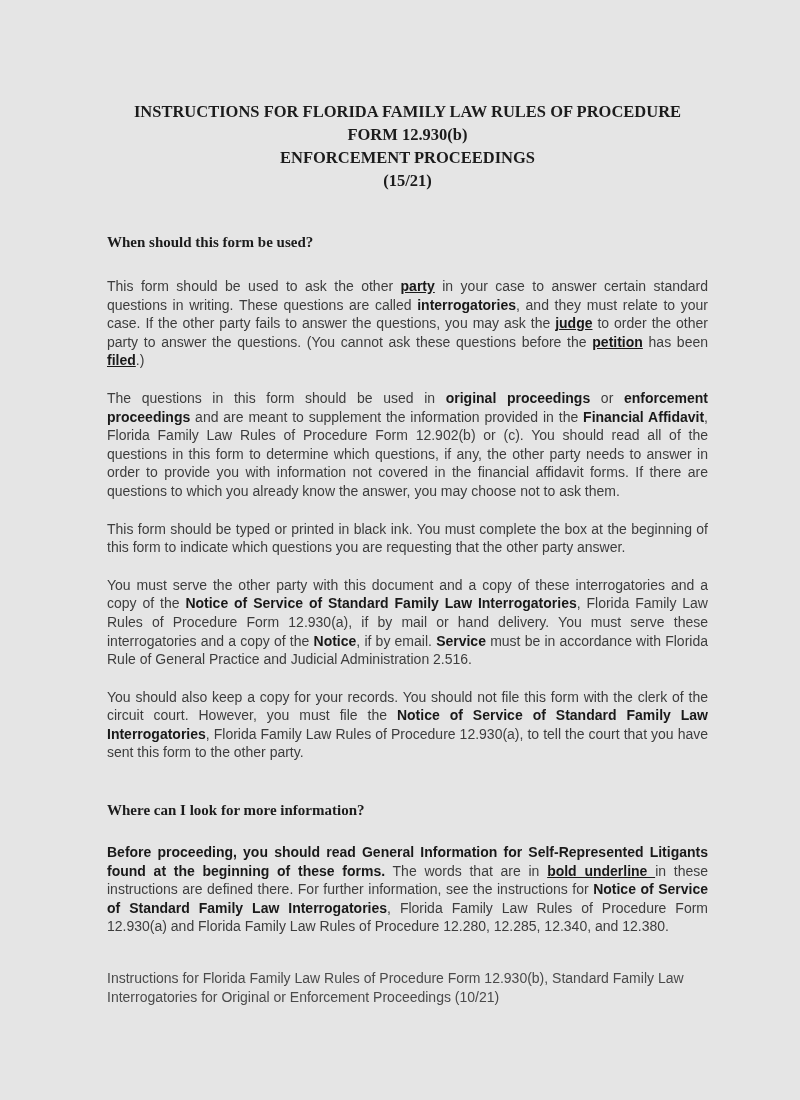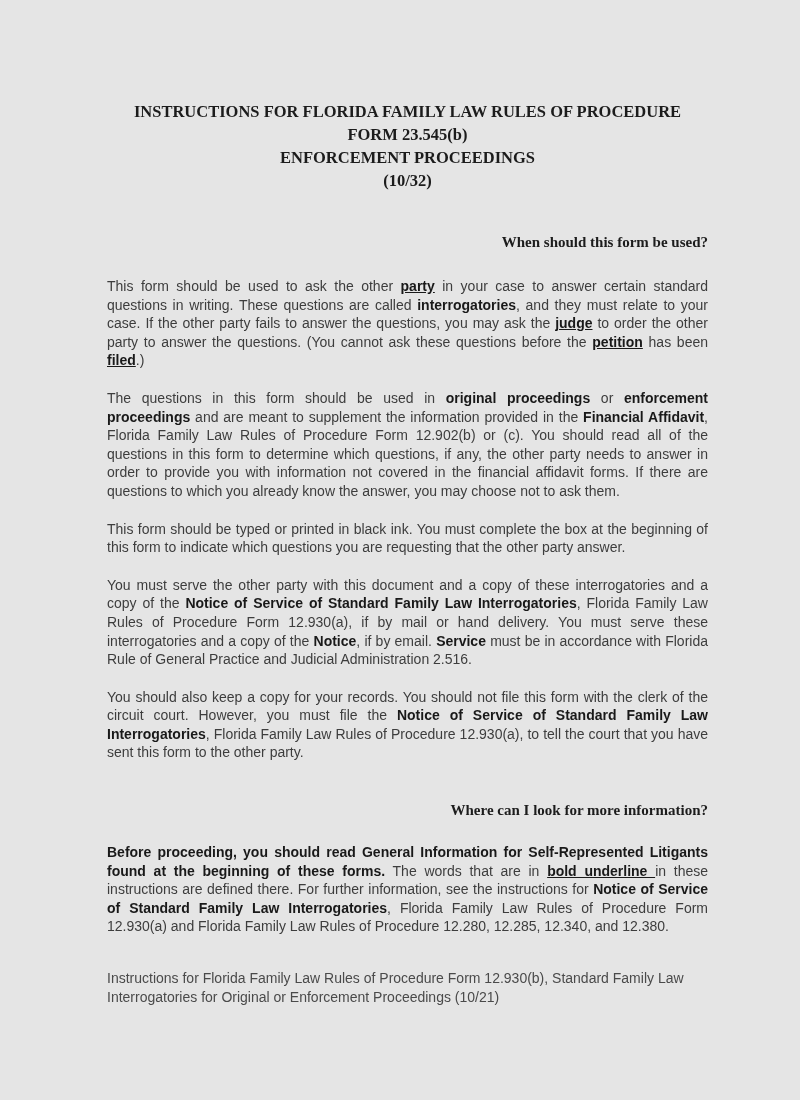--- a/index.html
+++ b/index.html
@@ -33,21 +33,21 @@
   }
   .doc-title .t-line {
     white-space: nowrap;
   }
   .section-heading {
     font-family: "Liberation Serif", "DejaVu Serif", serif;
     font-weight: bold;
     font-size: 15px;
     line-height: 20px;
     color: #1c1c1c;
-    text-align: right;
+    text-align: left;
     margin: 0 0 25px 0;
   }
   .section-heading.second {
     margin-top: 38px;
     margin-bottom: 23px;
   }
   p.body-para {
     font-size: 14px;
     line-height: 18.6px;
     color: #3d3d3d;
@@ -70,23 +70,23 @@
   }
 </style>
 </head>
 <body>
 
 <div class="page">
   <div class="content">
 
     <div class="doc-title">
       <div class="t-line">INSTRUCTIONS FOR FLORIDA FAMILY LAW RULES OF PROCEDURE</div>
-      <div class="t-line">FORM 23.545(b)</div>
+      <div class="t-line">FORM 12.930(b)</div>
       <div class="t-line">ENFORCEMENT PROCEEDINGS</div>
-      <div class="t-line">(10/32)</div>
+      <div class="t-line">(15/21)</div>
     </div>
 
     <div>
       <h2 class="section-heading">When should this form be used?</h2>
       <p class="body-para"><span>This form should be used to ask the other </span><span class="b u">party</span><span> in your case to answer certain standard questions in writing. These questions are called </span><span class="b">interrogatories</span><span>, and they must relate to your case.  If the other party fails to answer the questions, you may ask the </span><span class="b u">judge</span><span> to order the other party to answer the questions.  (You cannot ask these questions before the </span><span class="b u">petition</span><span> has been </span><span class="b u">filed</span><span>.)</span></p>
       <p class="body-para"><span>The questions in this form should be used in </span><span class="b">original proceedings</span><span> or </span><span class="b">enforcement proceedings</span><span> and are meant to supplement the information provided in the </span><span class="b">Financial Affidavit</span><span>, Florida Family Law Rules of Procedure Form 12.902(b) or (c). You should read all of the questions in this form to determine which questions, if any, the other party needs to answer in order to provide you with information not covered in the financial affidavit forms. If there are questions to which you already know the answer, you may choose not to ask them.</span></p>
       <p class="body-para"><span>This form should be typed or printed in black ink. You must complete the box at the beginning of this form to indicate which questions you are requesting that the other party answer.</span></p>
       <p class="body-para"><span>You must serve the other party with this document and a copy of these interrogatories and a copy of the </span><span class="b">Notice of Service of Standard Family Law Interrogatories</span><span>, Florida Family Law Rules of Procedure Form 12.930(a), if by mail or hand delivery. You must serve these interrogatories and a copy of the </span><span class="b">Notice</span><span>, if by email. </span><span class="b">Service</span><span> must be in accordance with Florida Rule of General Practice and Judicial Administration 2.516.</span></p>
       <p class="body-para"><span>You should also keep a copy for your records. You should not file this form with the clerk of the circuit court. However, you must file the </span><span class="b">Notice of Service of Standard Family Law Interrogatories</span><span>, Florida Family Law Rules of Procedure 12.930(a), to tell the court that you have sent this form to the other party.</span></p>
     </div>

